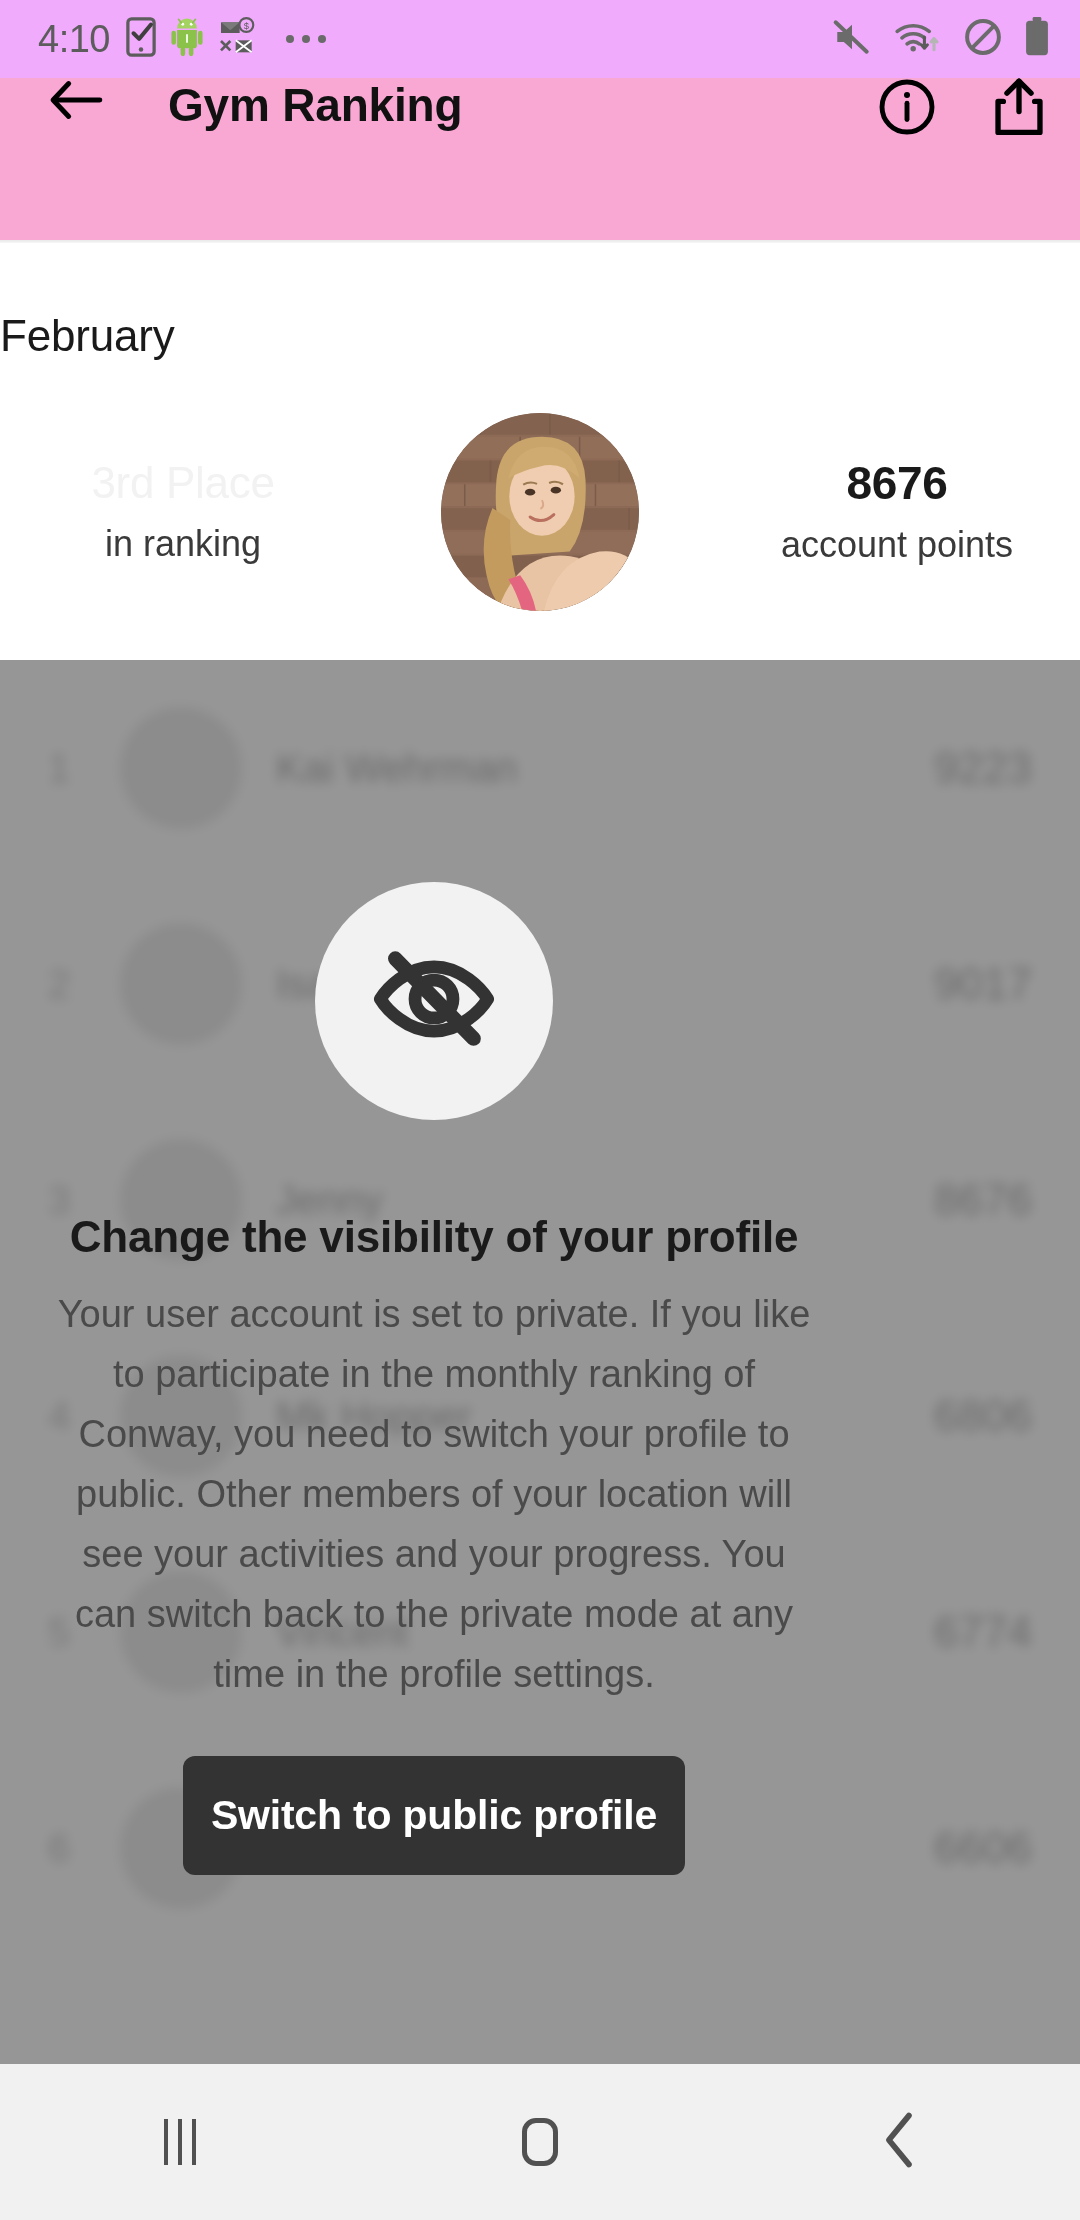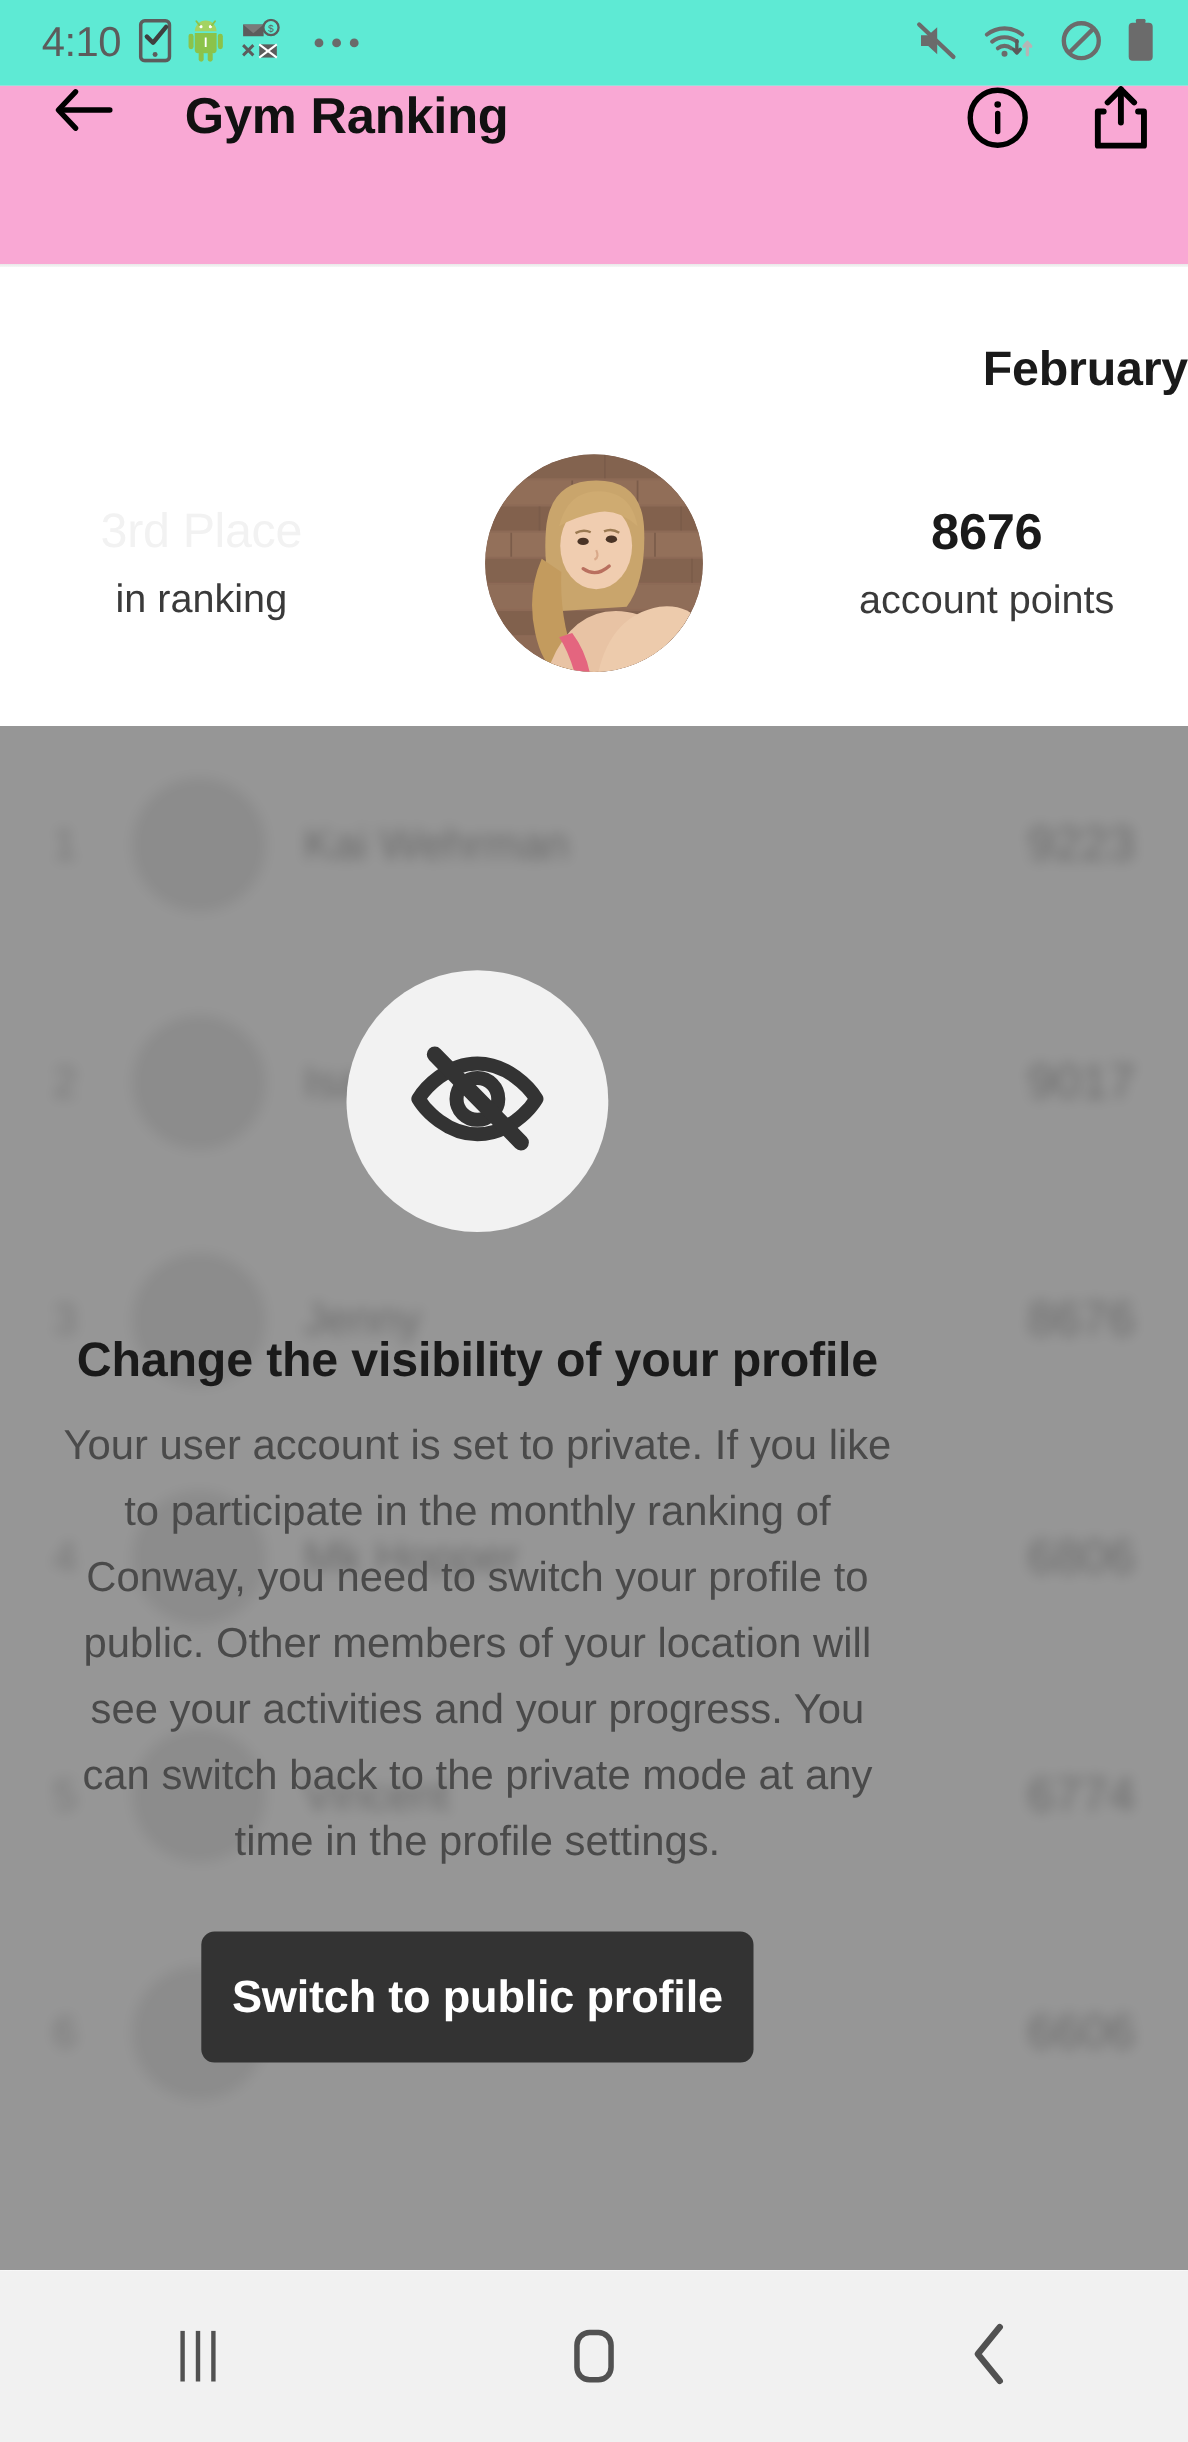--- a/index.html
+++ b/index.html
@@ -10,21 +10,21 @@
     width: 1080px; height: 2220px;
     font-family: "Liberation Sans", sans-serif;
     overflow: hidden;
     position: relative;
   }
 
   
   .statusbar {
     position: absolute; top: 0; left: 0;
     width: 1080px; height: 78px;
-    background: #5eead4;
+    background: #f0abfc;
     display: flex; align-items: center;
     justify-content: space-between;
     padding: 0 30px 0 38px;
     box-sizing: border-box;
   }
   .sb-left { display: flex; align-items: center; gap: 16px; }
   .sb-clock {
     font-size: 38px; color: #5c5c5c; font-weight: 400;
     letter-spacing: -0.5px;
   }
@@ -61,22 +61,22 @@
   }
 
   
   .header-card {
     position: absolute; top: 243px; left: 0;
     width: 1080px; height: 417px;
     background: #ffffff;
     box-sizing: border-box;
   }
   .month {
-    text-align: right;
-    font-size: 44px; font-weight: 700; color: #1a1a1a;
+    text-align: left;
+    font-size: 44px; font-weight: 400; color: #1a1a1a;
     margin-top: 68px; letter-spacing: -0.2px;
   }
   .hero-row {
     display: flex; align-items: center; justify-content: space-between;
     margin-top: 52px; padding: 0 18px;
   }
   .hero-side { width: 330px; text-align: center; }
   .place-big {
     font-size: 44px; font-weight: 400; color: #f2f2f2;
     letter-spacing: -0.3px; line-height: 1.1;

